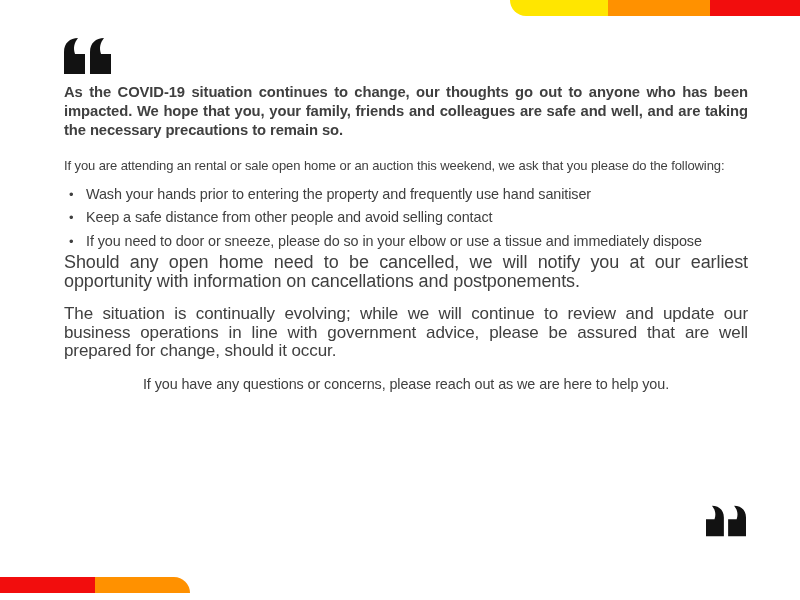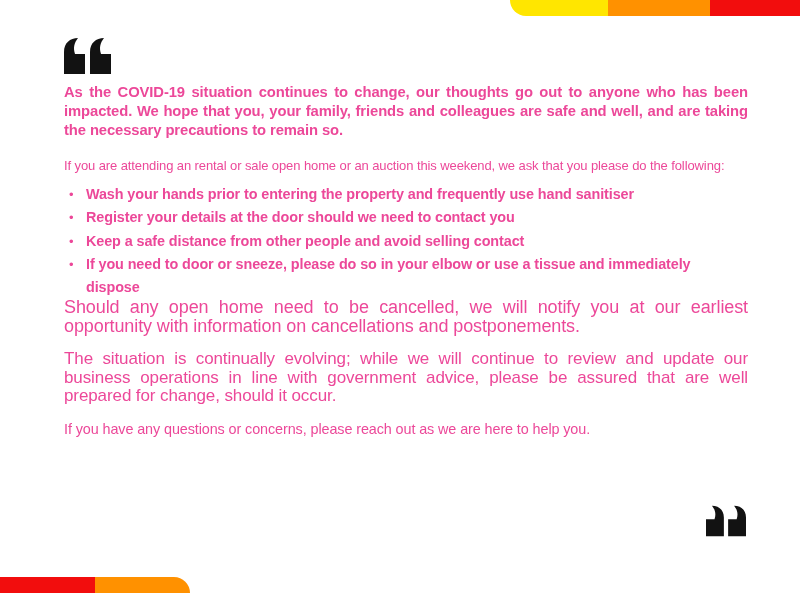--- a/index.html
+++ b/index.html
@@ -1,41 +1,41 @@
 <!DOCTYPE html>
 <html><head>
 <meta charset="utf-8">
 <style>
   html,body{margin:0;padding:0;background:#ffffff;}
   .canvas{
     position:relative;width:800px;height:600px;overflow:hidden;background:#ffffff;
-    font-family:"Liberation Sans", sans-serif;color:#ec4899;
+    font-family:"Liberation Sans", sans-serif;color:#404040;
   }
   
   .top-bar{position:absolute;top:0;right:0;height:16px;display:flex;}
   .top-bar .seg1{width:98px;border-radius:0 0 0 16px;}
   .top-bar .seg2{width:102px;}
   .top-bar .seg3{width:90px;}
   .bottom-bar{position:absolute;left:0;top:577px;height:16px;display:flex;}
   .bottom-bar .seg1{width:95px;}
   .bottom-bar .seg2{width:95px;border-radius:0 16px 0 0;}
   
   .content{position:absolute;left:64px;top:0;width:684px;}
   .open-quote{margin-top:38px;height:36px;}
   p{margin:0;letter-spacing:-0.1px;}
   .intro{margin-top:9px;font-size:14.8px;font-weight:bold;line-height:19px;text-align:justify;}
   .attending{margin-top:13px;font-size:13px;line-height:26px;text-align:justify;}
   .bullets{margin-top:4px;}
   .bullet{display:flex;font-size:14.4px;line-height:22.4px;letter-spacing:-0.1px;}
   .dot{flex:none;width:17px;padding-left:5px;}
   .dot::before{content:"\2022";font-size:13px;}
-  .btext{flex:1;font-weight:bold;}
+  .btext{flex:1;}
   .cancellation{margin-top:0;font-size:18px;line-height:18.5px;text-align:justify;}
   .situation{margin-top:15px;font-size:17px;line-height:18.5px;text-align:justify;}
-  .closing{margin-top:14px;font-size:14.4px;line-height:18.5px;}
+  .closing{margin-top:14px;font-size:14.4px;line-height:18.5px;text-align:center;}
   .close-quote{position:absolute;left:706px;top:503px;width:40px;height:36px;}
 </style>
 </head>
 <body>
 
 <div class="canvas">
 
   <div class="top-bar">
     <div class="seg1" style="background-color: rgb(255, 230, 0);"></div>
     <div class="seg2" style="background-color: rgb(255, 145, 0);"></div>
@@ -54,24 +54,20 @@
     </div>
 
     <p class="intro">As the COVID-19 situation continues to change, our thoughts go out to anyone who has been impacted. We hope that you, your family, friends and colleagues are safe and well, and are taking the necessary precautions to remain so.</p>
 
     <p class="attending">If you are attending an rental or sale open home or an auction this weekend, we ask that you please do the following:</p>
 
     <div class="bullets">
       <div class="bullet">
         <span class="dot"></span>
         <span class="btext">Wash your hands prior to entering the property and frequently use hand sanitiser</span>
-      </div>
-      <div class="bullet">
-        <span class="dot"></span>
-        <span class="btext">Register your details at the door should we need to contact you</span>
       </div>
       <div class="bullet">
         <span class="dot"></span>
         <span class="btext">Keep a safe distance from other people and avoid selling contact</span>
       </div>
       <div class="bullet">
         <span class="dot"></span>
         <span class="btext">If you need to door or sneeze, please do so in your elbow or use a tissue and immediately dispose</span>
       </div>
     </div>

